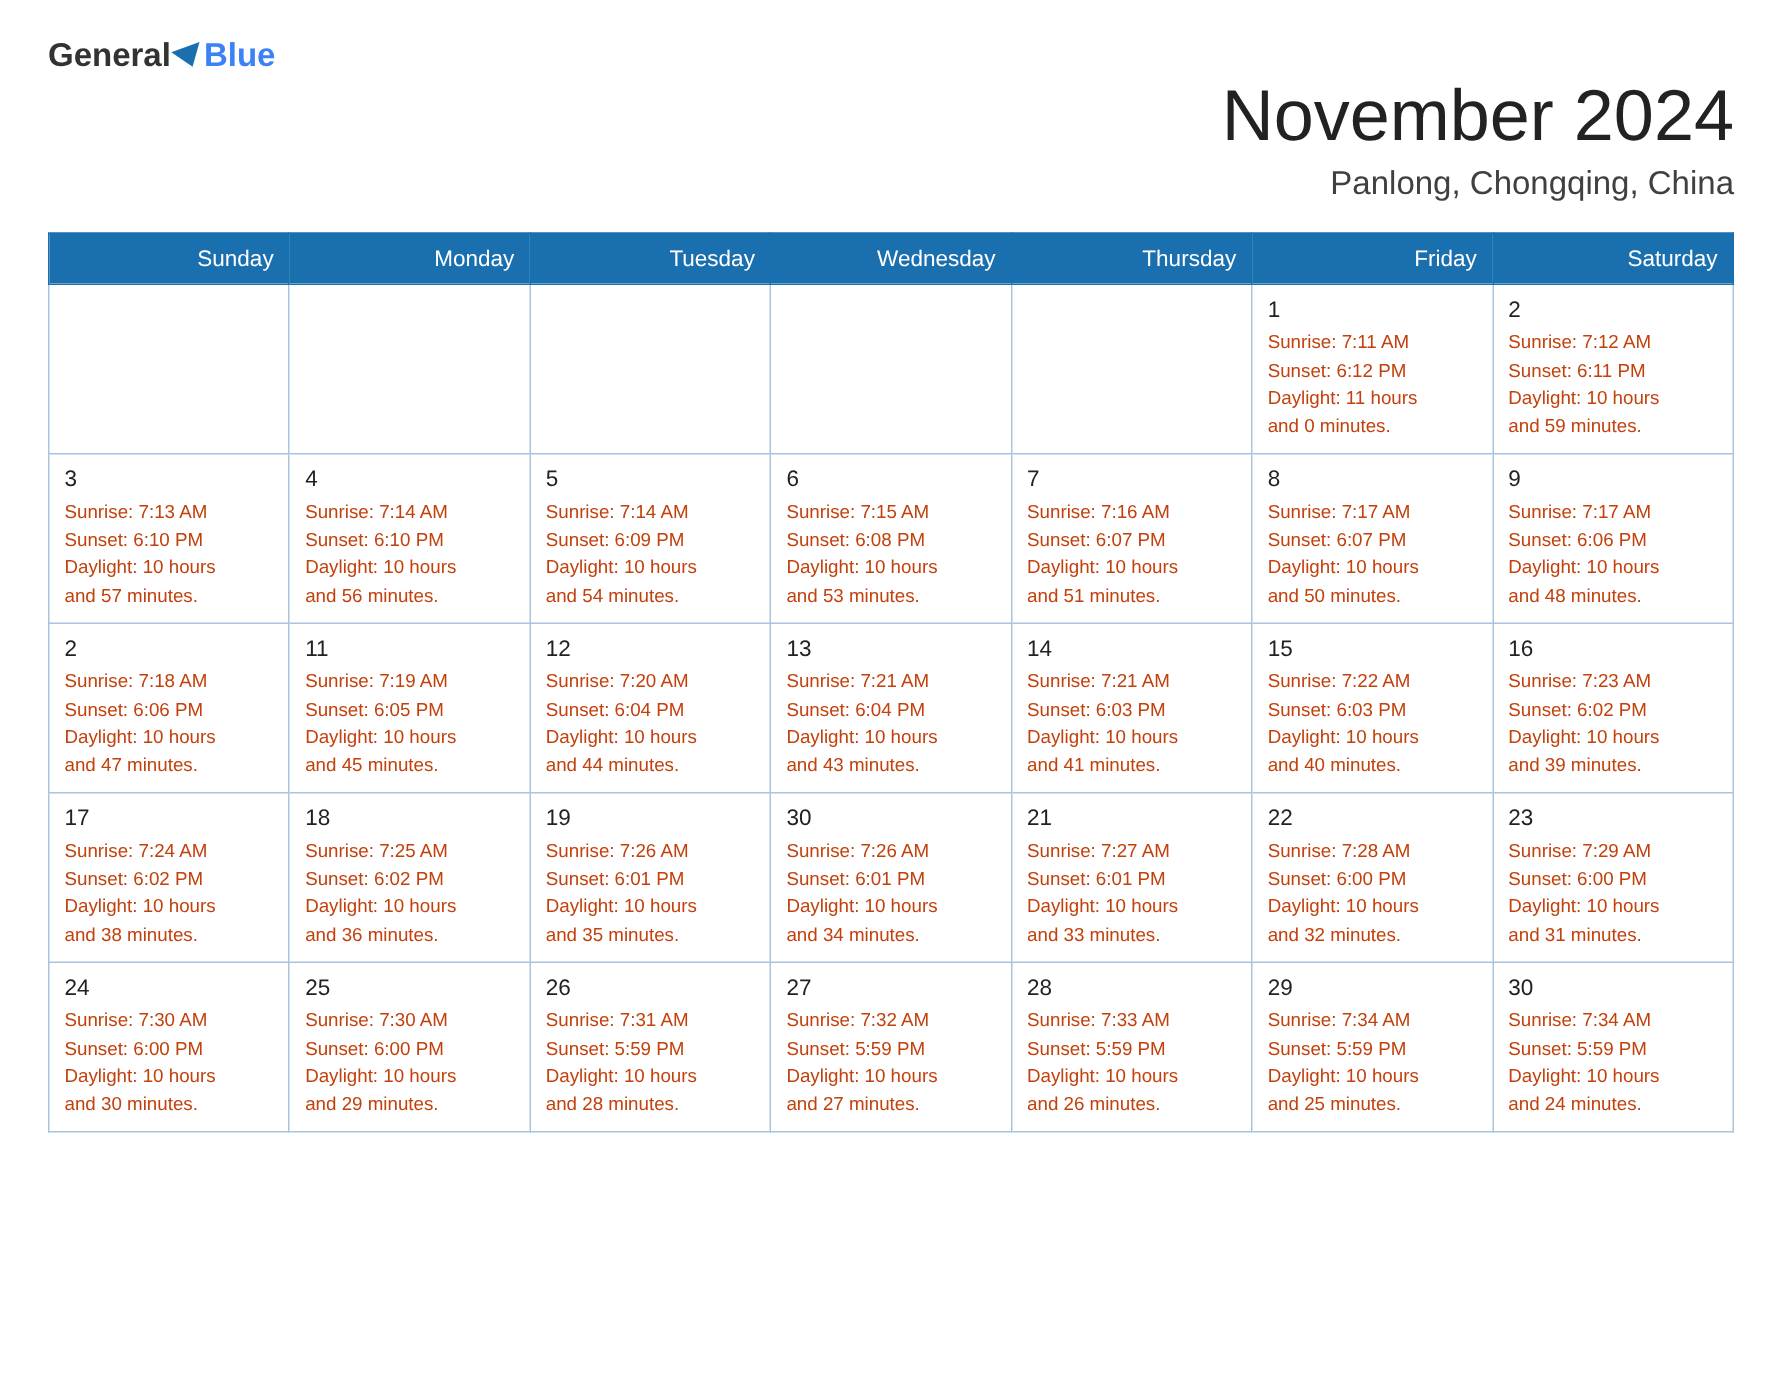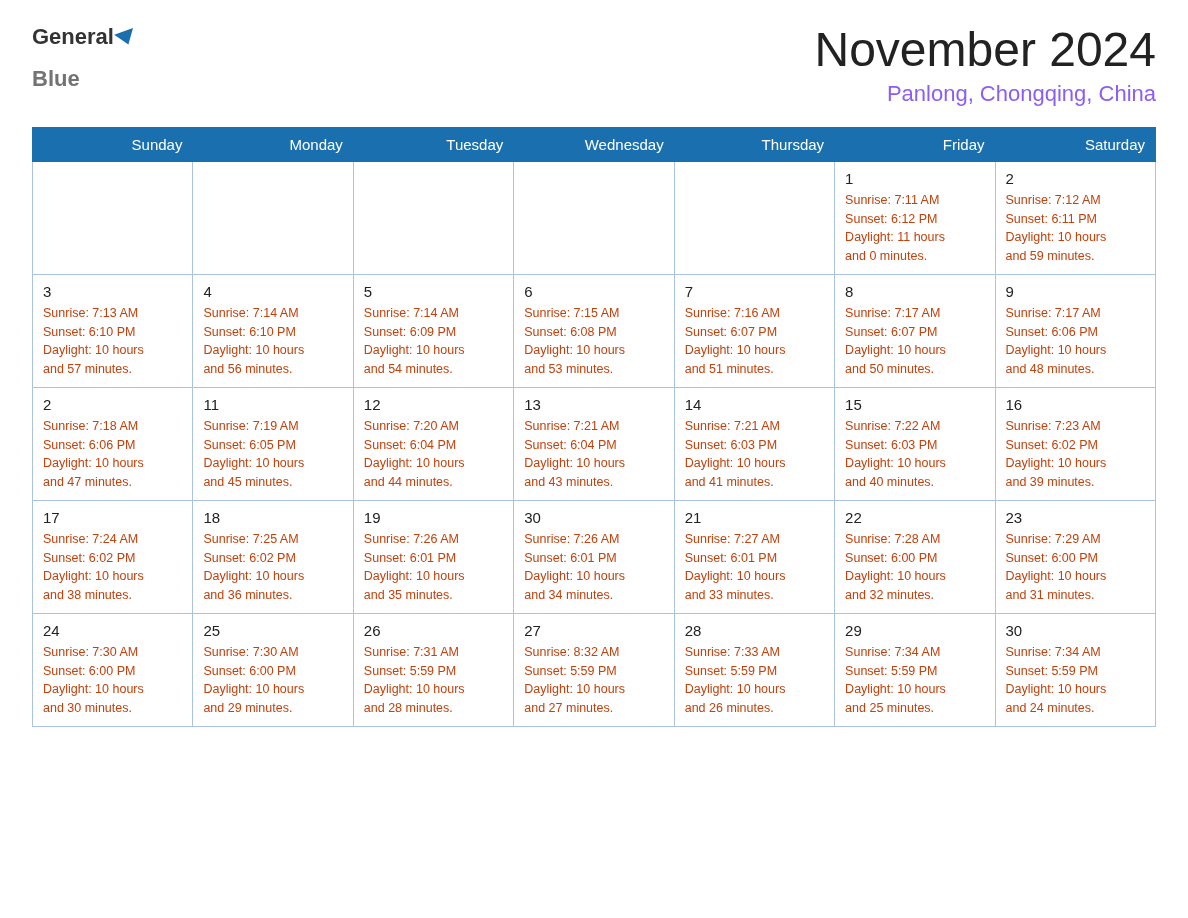--- a/index.html
+++ b/index.html
@@ -26,45 +26,45 @@
       height: 0;
       border-left: 10px solid transparent;
       border-right: 10px solid transparent;
       border-top: 14px solid #1a6faf;
       display: inline-block;
       margin-left: 2px;
       margin-bottom: -2px;
       transform: rotate(-20deg);
     }
     .logo-second-line {
-      color: #737373;
+      color: #3b82f6;
       font-size: 22px;
       font-weight: bold;
     }
     .logo-wrapper {
       display: flex;
-      flex-direction: column;
-      gap: 16px;
+      flex-direction: row;
     }
     .logo-top-row {
       display: flex;
       align-items: center;
     }
     .title-area {
       text-align: right;
+      margin-top: 28px;
     }
     .month-title {
       font-size: 48px;
       font-weight: normal;
       color: #222;
       line-height: 1.1;
     }
     .location-title {
       font-size: 22px;
-      color: #8b5cf6;
+      color: #404040;
       margin-top: 4px;
     }
     .calendar {
       width: 100%;
       border-collapse: collapse;
       border: 1px solid #1a6faf;
     }
     .calendar th {
       background-color: #1a6faf;
       color: #fff;
@@ -324,21 +324,21 @@
         </td>
         <td>
           <span class="day-number">26</span>
           <div class="day-info" style="white-space: pre-line;">Sunrise: 7:31 AM
 Sunset: 5:59 PM
 Daylight: 10 hours
 and 28 minutes.</div>
         </td>
         <td>
           <span class="day-number">27</span>
-          <div class="day-info" style="white-space: pre-line;">Sunrise: 8:32 AM
+          <div class="day-info" style="white-space: pre-line;">Sunrise: 7:32 AM
 Sunset: 5:59 PM
 Daylight: 10 hours
 and 27 minutes.</div>
         </td>
         <td>
           <span class="day-number">28</span>
           <div class="day-info" style="white-space: pre-line;">Sunrise: 7:33 AM
 Sunset: 5:59 PM
 Daylight: 10 hours
 and 26 minutes.</div>

